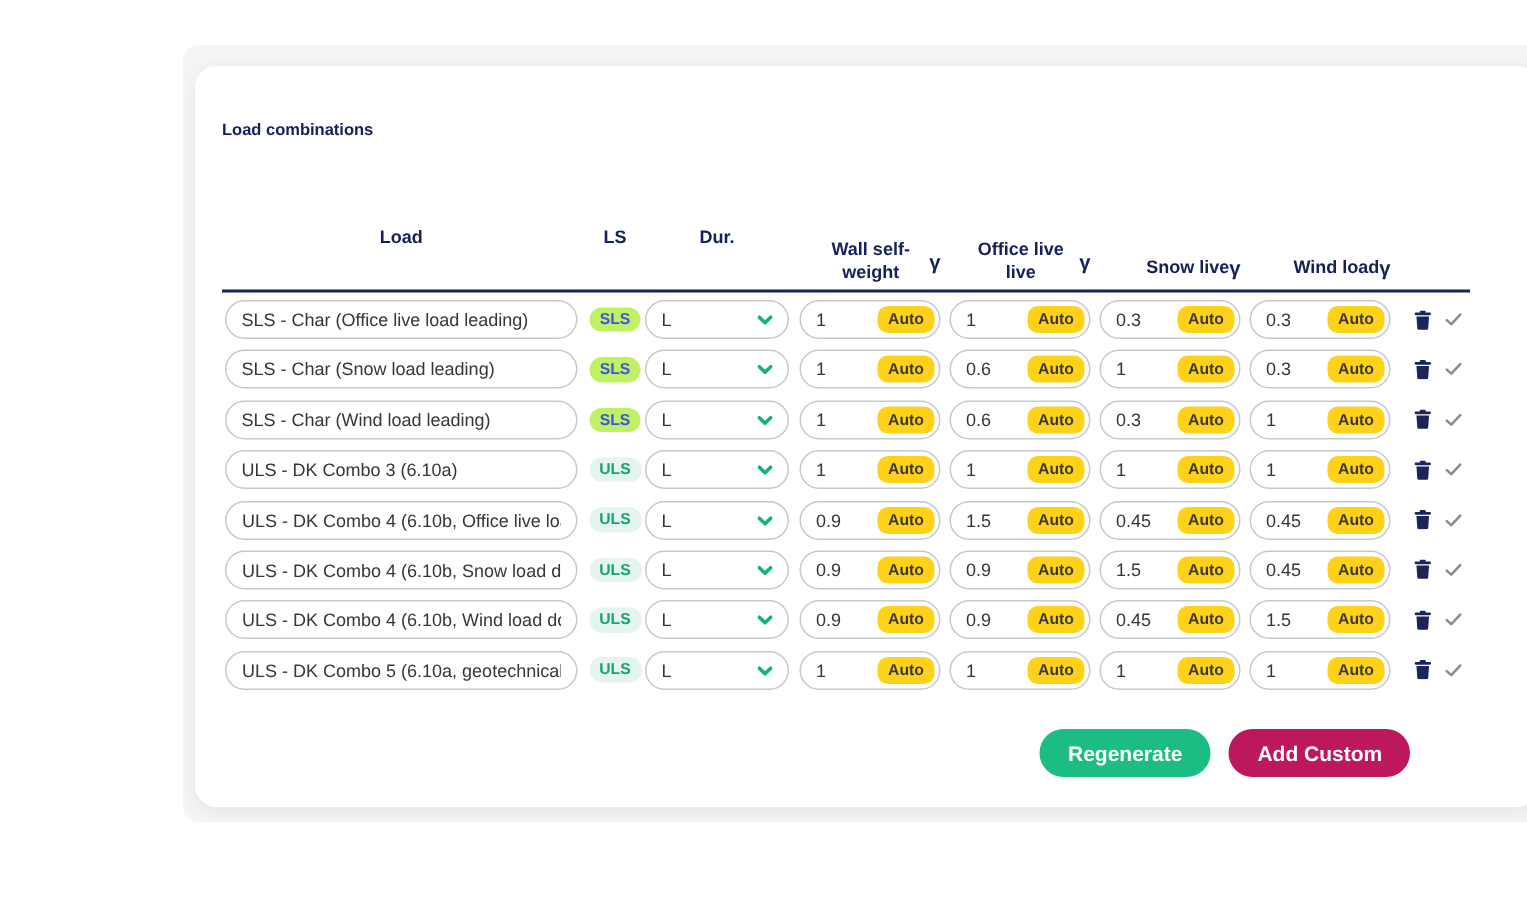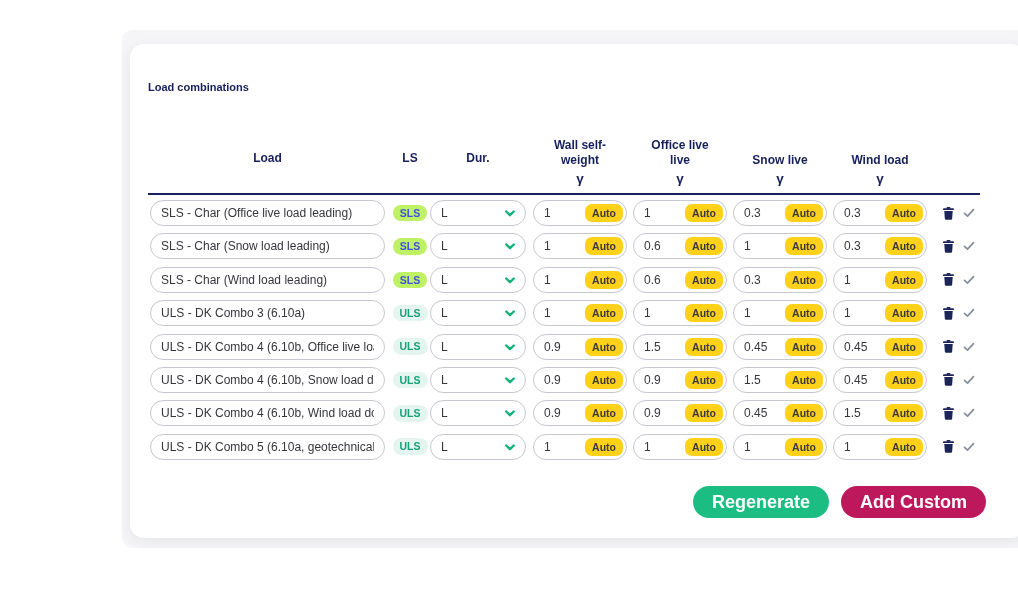--- a/index.html
+++ b/index.html
@@ -41,21 +41,21 @@
     align-items: flex-end;
     color: #15205b;
     font-weight: bold;
     font-size: 12px;
   }
   .h-name { width: 235px; margin-right: 5px; text-align: center; align-self: flex-end; margin-bottom: 24px; }
   .h-ls   { width: 40px;  text-align: center; align-self: flex-end; margin-bottom: 24px; }
   .h-dur  { width: 96px;  margin-right: 7px; text-align: center; align-self: flex-end; margin-bottom: 24px; }
   .h-load {
     width: 94px; margin-right: 6px;
-    display: flex; flex-direction: column;
+    display: flex; flex-direction: row;
     align-items: center; justify-content: flex-end;
     text-align: center; line-height: 1.25;
   }
   .h-load:last-child { margin-right: 0; }
   .h-load .load-name { max-width: 78px; }
   .h-load .gamma { font-size: 13.5px; margin-top: 3px; height: 18px; }
   .header-line {
     position: absolute;
     left: 18px; top: 149px;
     width: 832px; height: 2px;
@@ -100,21 +100,21 @@
     background: #ffd118; color: #3a3a3a;
     border-radius: 7px; font-size: 10.5px; font-weight: bold;
     cursor: pointer;
   }
   .icon-cell { display: flex; align-items: center; margin-left: 16px; gap: 9px; }
   .icon-btn { display: inline-flex; cursor: pointer; }
   
   .button-bar { position: absolute; left: 563px; top: 442px; display: flex; gap: 12px; }
   .btn {
     height: 32px; border: none; border-radius: 16px;
-    padding: 0 19px; font-size: 18px; font-weight: bold;
+    padding: 0 19px; font-size: 14px; font-weight: bold;
     color: #ffffff; cursor: pointer;
     font-family: "Liberation Sans", sans-serif;
   }
   .btn-green { background: #1cbd82; }
   .btn-navy  { background: #be185d; }
 </style>
 </head>
 <body>
 
 <div class="backdrop"></div>

